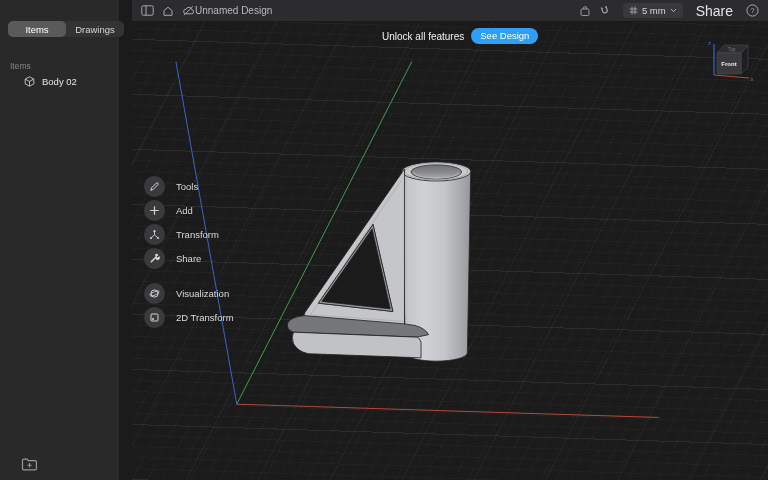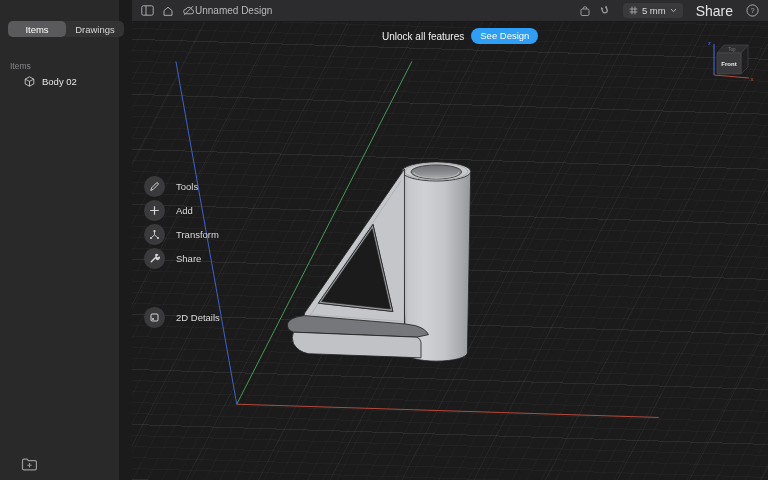--- a/index.html
+++ b/index.html
@@ -152,28 +152,37 @@
     </div>
     <div class="tool-row" style="top:224px">
       <span class="tool-circle">
         <svg width="11" height="11" viewBox="0 0 11 11">
           <path d="M6.3,4.7 L2.3,8.7" stroke="#d4d4d6" stroke-width="1.5" stroke-linecap="round"></path>
           <path d="M5.9,1.6 a2.4,2.4 0 0 1 3.4,0 l-1.7,1.7 1.1,1.1 1.7,-1.7 a2.4,2.4 0 0 1 -3.4,3.4 Z" fill="#d4d4d6" transform="rotate(8 7 3)"></path>
         </svg>
       </span>
       <span class="lbl">Share</span>
     </div>
+    <div class="tool-row" style="top:259px">
+      <span class="tool-circle">
+        <svg width="11" height="11" viewBox="0 0 11 11">
+          <circle cx="5.5" cy="5.5" r="3.6" fill="none" stroke="#d4d4d6" stroke-width="1"></circle>
+          <ellipse cx="5.5" cy="5.5" rx="5" ry="1.6" fill="none" stroke="#d4d4d6" stroke-width="0.8" transform="rotate(-22 5.5 5.5)"></ellipse>
+        </svg>
+      </span>
+      <span class="lbl">Visualization</span>
+    </div>
     <div class="tool-row" style="top:283px">
       <span class="tool-circle">
         <svg width="11" height="11" viewBox="0 0 11 11">
           <rect x="2" y="2" width="7" height="7" rx="1" fill="none" stroke="#d4d4d6" stroke-width="1"></rect>
           <circle cx="4" cy="7" r="1" fill="#d4d4d6"></circle>
         </svg>
       </span>
-      <span class="lbl">2D Details</span>
+      <span class="lbl">2D Transform</span>
     </div>
 
     <div class="viewcube">
       <svg width="52" height="44" viewBox="0 0 52 44">
         <line x1="10" y1="37" x2="10" y2="6" stroke-width="1.2" stroke="#3c64cc"></line>
         <line x1="10" y1="37" x2="45" y2="40" stroke-width="1.2" stroke="#b24b3b"></line>
         <text x="4" y="7" font-size="6" fill="#4a6fd4">z</text>
         <text x="46.5" y="43" font-size="6" fill="#c25544">x</text>
         <polygon points="37,15 44,7 44,29 37,36" fill="#1f1f21" stroke="#454548" stroke-width="0.7"></polygon>
         <polygon points="13,15 20,7 44,7 37,15" fill="#2e2e30" stroke="#454548" stroke-width="0.7"></polygon>

